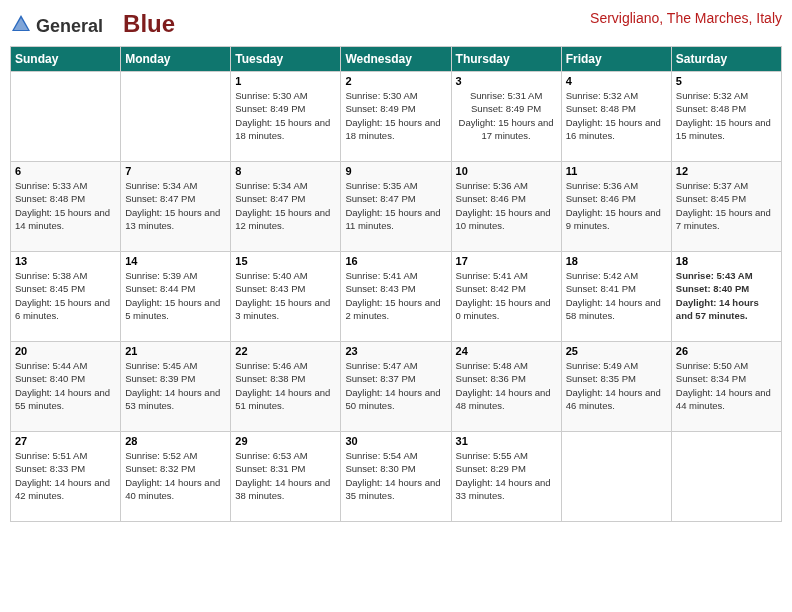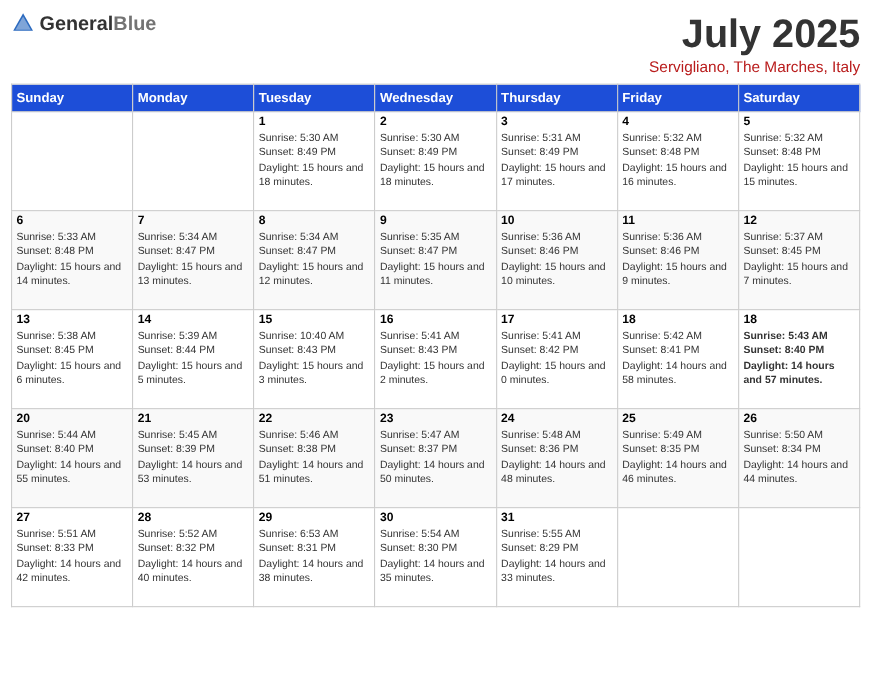--- a/index.html
+++ b/index.html
@@ -20,23 +20,24 @@
       display: flex;
       align-items: center;
       gap: 4px;
     }
     .logo-text-general {
       font-size: 18px;
       font-weight: bold;
       color: #333;
     }
     .logo-text-blue {
-      font-size: 18px;
+      font-size: 24px;
       font-weight: bold;
-      color: #737373;
+      color: #7f1d1d;
+      margin-left: 20px;
     }
     .logo-icon {
       width: 22px;
       height: 22px;
     }
     .title-area {
       text-align: right;
     }
     .month-title {
       font-size: 36px;
@@ -76,37 +77,36 @@
     .day-info {
       font-size: 9.5px;
       color: #333;
       line-height: 1.4;
     }
     .empty-cell {
       background: #fff;
     }
     tr:nth-child(even) td { background: #f9f9f9; }
     tr:nth-child(odd) td { background: #fff; }
-    .calendar thead tr th { background: #1d4ed8; }
+    .calendar thead tr th { background: #0f766e; }
   </style>
 </head>
 <body>
 
 <div class="header-area">
   <div class="logo">
     <svg class="logo-icon" viewBox="0 0 22 22">
       <polygon points="11,2 20,18 2,18" fill="#2b6abf"></polygon>
       <polygon points="11,5 18,17 4,17" fill="white" opacity="0.4"></polygon>
     </svg>
     <div>
       <span class="logo-text-general">General</span><span class="logo-text-blue">Blue</span>
     </div>
   </div>
   <div class="title-area">
-    <div class="month-title">July 2025</div>
     <div class="subtitle">Servigliano, The Marches, Italy</div>
   </div>
 </div>
 
 <table class="calendar">
   <thead>
     <tr>
     <th>Sunday</th>
         <th>Monday</th>
         <th>Tuesday</th>
@@ -127,21 +127,21 @@
 Daylight: 15 hours and 18 minutes.</div>
         </td>
         <td>
           <div class="day-number">2</div>
           <div class="day-info" style="white-space: pre-line;">Sunrise: 5:30 AM
 Sunset: 8:49 PM
 Daylight: 15 hours and 18 minutes.</div>
         </td>
         <td>
           <div class="day-number">3</div>
-          <div class="day-info" style="white-space: pre-line;">Sunrise: 5:31 AM
+          <div class="day-info" style="white-space: pre-line; text-align: center;">Sunrise: 5:31 AM
 Sunset: 8:49 PM
 Daylight: 15 hours and 17 minutes.</div>
         </td>
         <td>
           <div class="day-number">4</div>
           <div class="day-info" style="white-space: pre-line;">Sunrise: 5:32 AM
 Sunset: 8:48 PM
 Daylight: 15 hours and 16 minutes.</div>
         </td>
         <td>
@@ -203,21 +203,21 @@
 Daylight: 15 hours and 6 minutes.</div>
         </td>
         <td>
           <div class="day-number">14</div>
           <div class="day-info" style="white-space: pre-line;">Sunrise: 5:39 AM
 Sunset: 8:44 PM
 Daylight: 15 hours and 5 minutes.</div>
         </td>
         <td>
           <div class="day-number">15</div>
-          <div class="day-info" style="white-space: pre-line;">Sunrise: 10:40 AM
+          <div class="day-info" style="white-space: pre-line;">Sunrise: 5:40 AM
 Sunset: 8:43 PM
 Daylight: 15 hours and 3 minutes.</div>
         </td>
         <td>
           <div class="day-number">16</div>
           <div class="day-info" style="white-space: pre-line;">Sunrise: 5:41 AM
 Sunset: 8:43 PM
 Daylight: 15 hours and 2 minutes.</div>
         </td>
         <td>

